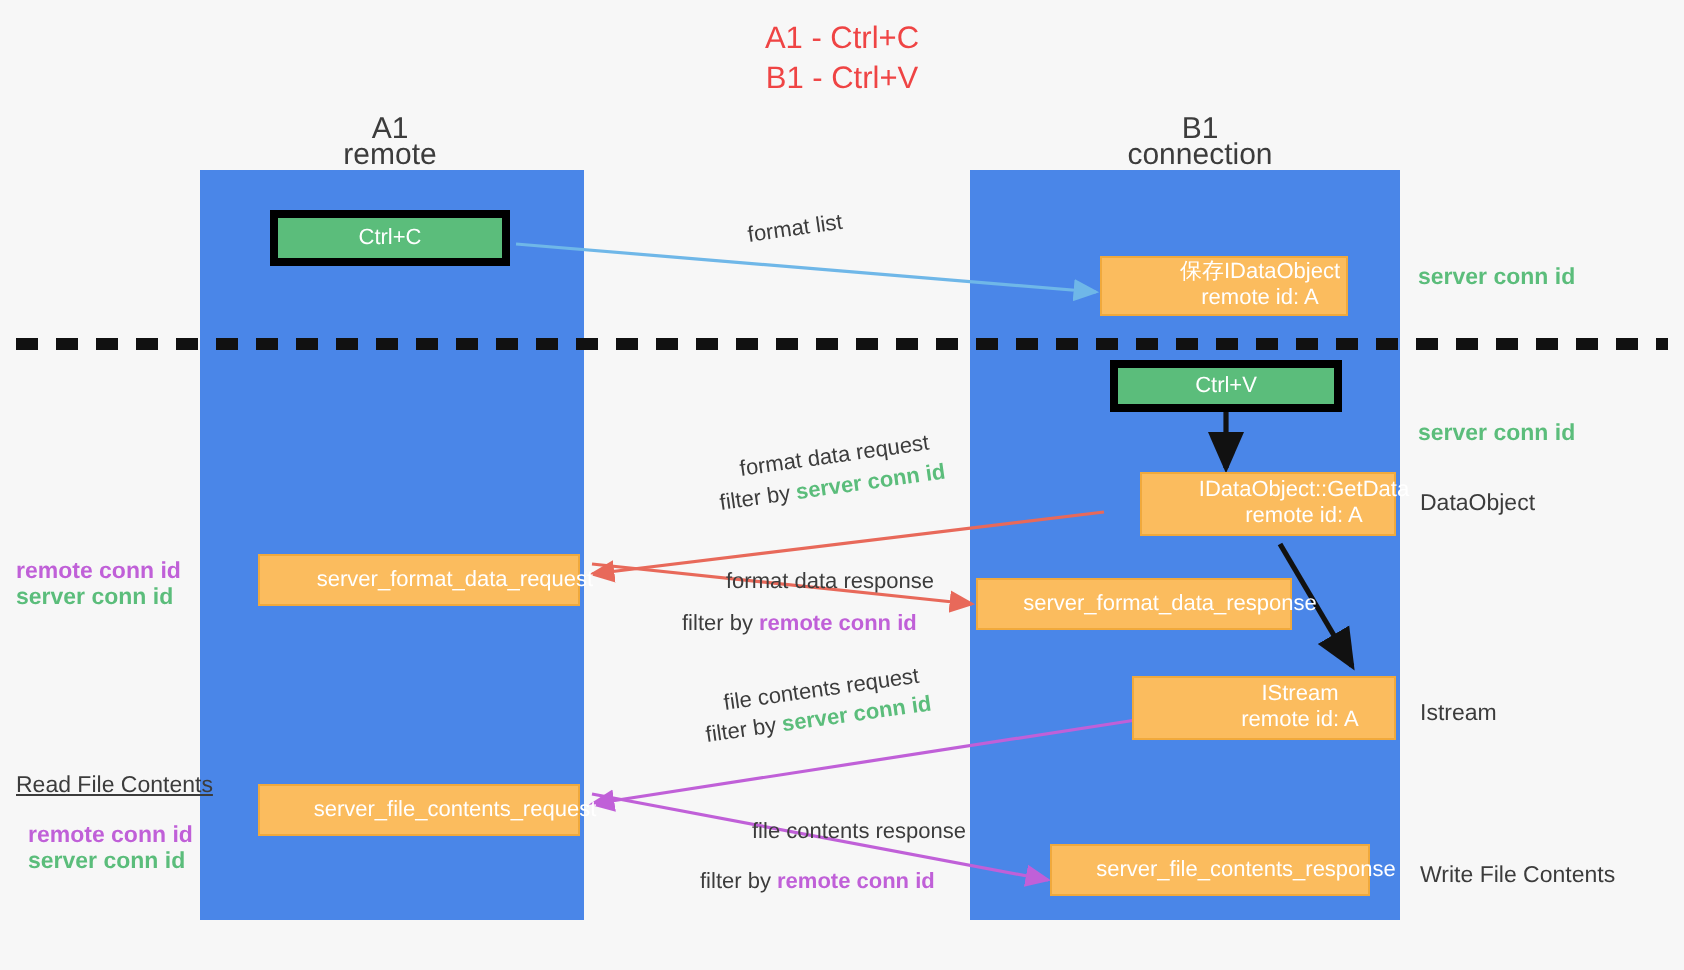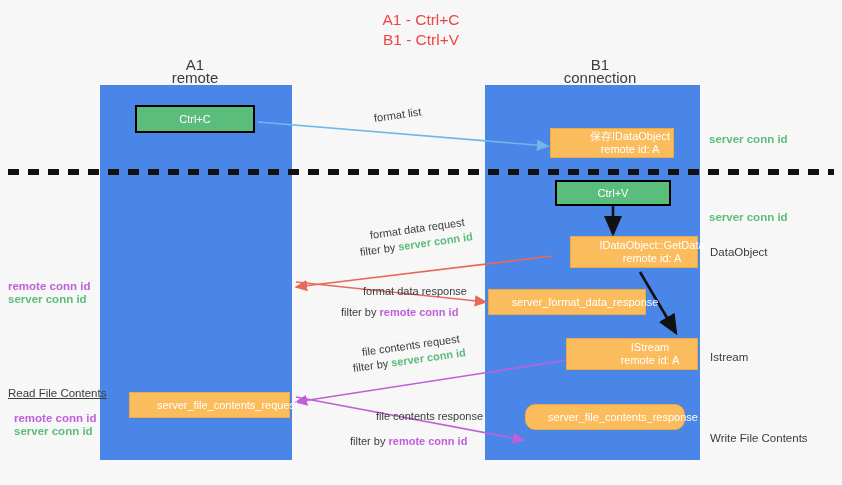--- a/index.html
+++ b/index.html
@@ -28,21 +28,21 @@
   .lane{position:absolute;background:#4a86e8;}
 
   
   .box{
     position:absolute;
     display:flex;flex-direction:column;align-items:center;justify-content:center;
     color:#ffffff;font-size:11px;line-height:13px;text-align:center;
     box-sizing:border-box;
   }
   .box.orange{background:#fbbc5e;border:1px solid #f0a93c;padding-left:36px;}
-  .box.green{background:#5bbd7b;border:2px solid #000000;}
+  .box.green{background:#5bbd7b;border:4px solid #000000;}
   .box .l2{font-size:11px;}
 
   
   .lbl{position:absolute;font-size:11.5px;line-height:14px;white-space:nowrap;}
   .lbl.green{color:#5bbd7b;font-weight:bold;}
   .lbl.magenta{color:#c060d8;font-weight:bold;}
   .lbl.dark{color:#3c3c3c;}
 
   
   .cap{position:absolute;font-size:11px;line-height:14px;white-space:nowrap;color:#3c3c3c;}
@@ -123,30 +123,33 @@
   <div class="box orange" style="left:550px;top:236px;width:128px;height:32px;margin-left:20px;">
     <div>IDataObject::GetData</div>
     <div class="l2">remote id: A</div>
   </div>
 
   <div class="box orange" style="left:566px;top:338px;width:132px;height:32px;">
     <div>IStream</div>
     <div class="l2">remote id: A</div>
   </div>
 
+  <div class="box orange" style="left:129px;top:277px;width:161px;height:26px;">
+    <div>server_format_data_request</div>
+  </div>
 
   <div class="box orange" style="left:488px;top:289px;width:158px;height:26px;">
     <div>server_format_data_response</div>
   </div>
 
   <div class="box orange" style="left:129px;top:392px;width:161px;height:26px;">
     <div>server_file_contents_request</div>
   </div>
 
-  <div class="box orange" style="left:525px;top:404px;width:160px;height:26px;border-radius:10px;">
+  <div class="box orange" style="left:525px;top:422px;width:160px;height:26px;">
     <div>server_file_contents_response</div>
   </div>
 
   <div class="cap rot-up" style="left:374px;top:111px;">
     <span>format list</span>
   </div>
 
   <div class="cap rot-up" style="left:370px;top:228px;">
     <span>format data request</span>
   </div>

